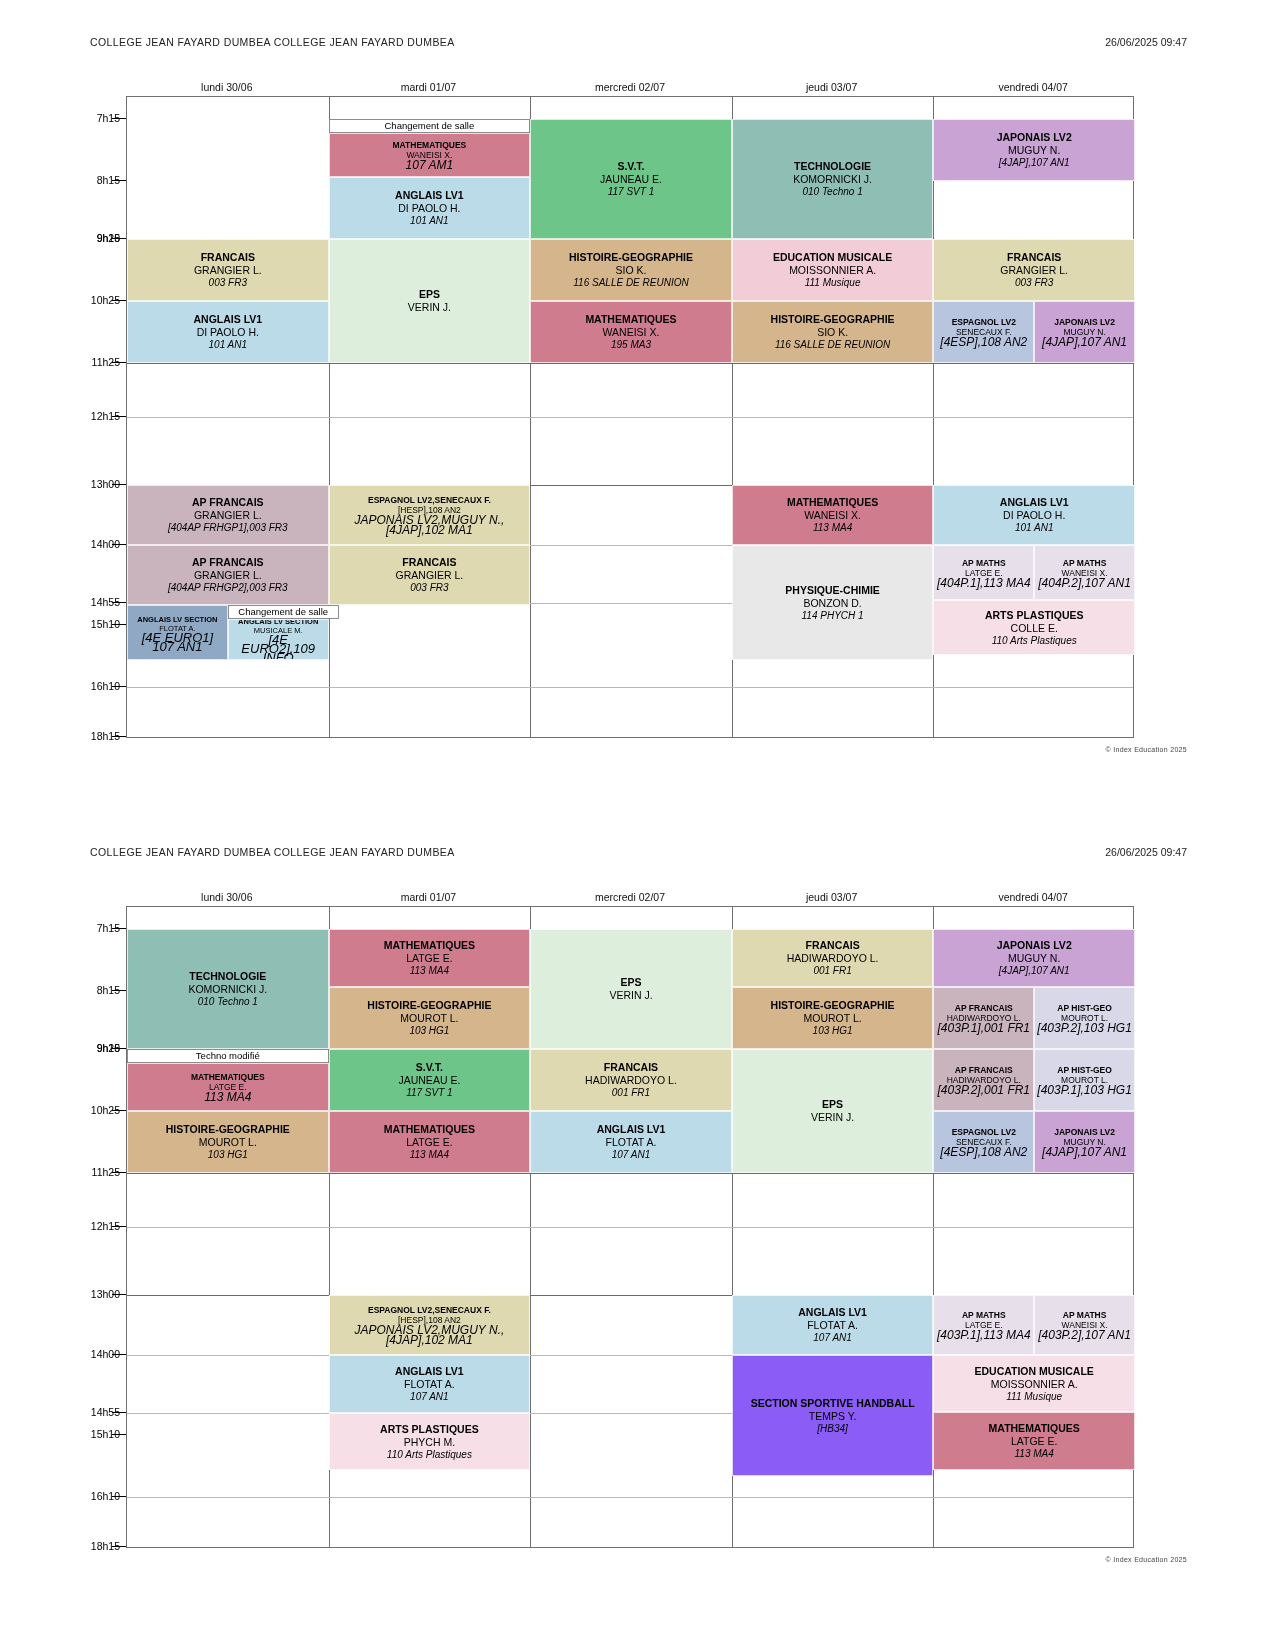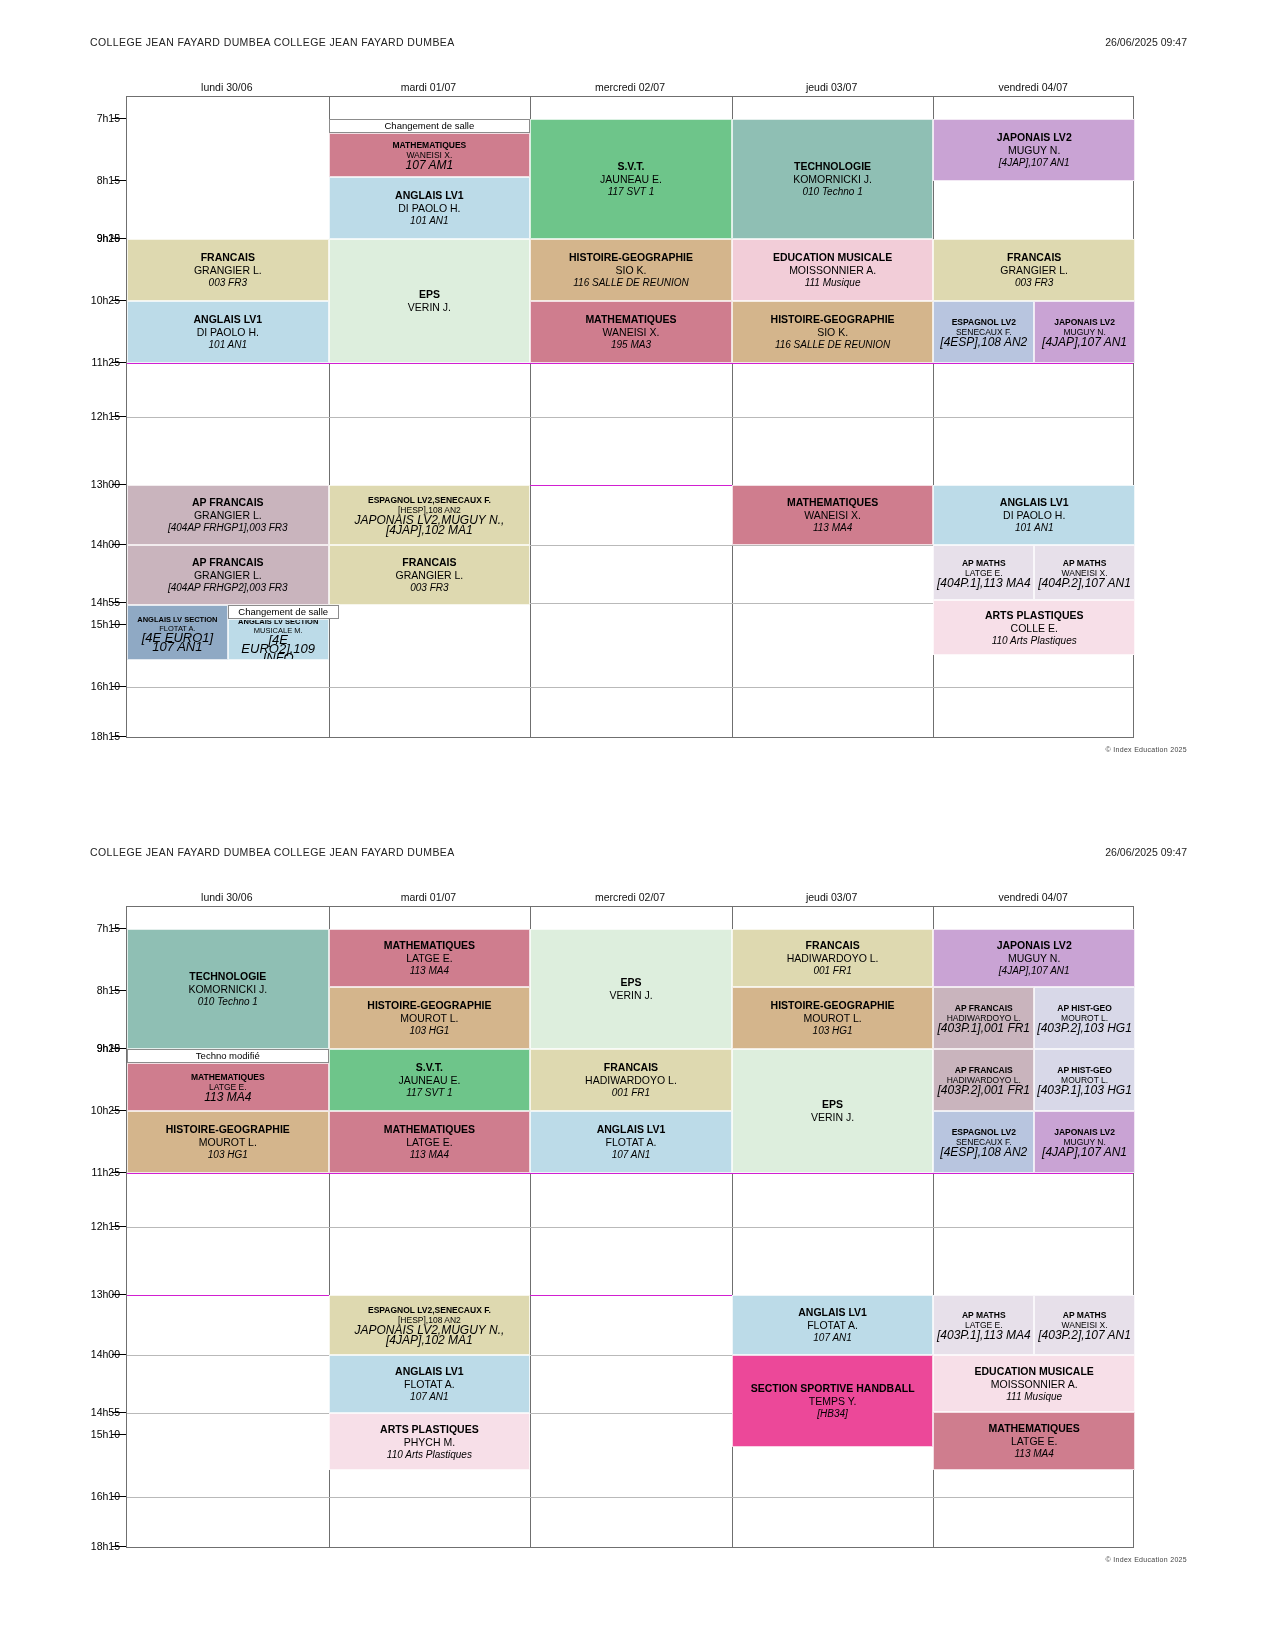--- a/index.html
+++ b/index.html
@@ -233,20 +233,25 @@
           </div>
           <div class="cell" style="left: 0px; width: 201.6px; top: 448px; height: 60px; background: rgb(201, 180, 189);">
             <div class="l1">AP FRANCAIS</div>
             <div class="l2">GRANGIER L.</div>
             <div class="l3">[404AP FRHGP2],003 FR3</div>
           </div>
           <div class="cell" style="left: 201.6px; width: 201.6px; top: 448px; height: 60px; background: rgb(222, 217, 176);">
             <div class="l1">FRANCAIS</div>
             <div class="l2">GRANGIER L.</div>
             <div class="l3">003 FR3</div>
+          </div>
+          <div class="cell" style="left: 604.8px; width: 201.6px; top: 448px; height: 115px; background: rgb(232, 232, 232);">
+            <div class="l1">PHYSIQUE-CHIMIE</div>
+            <div class="l2">BONZON D.</div>
+            <div class="l3">114 PHYCH 1</div>
           </div>
           <div class="cell small" style="left: 806.4px; width: 100.8px; top: 448px; height: 55px; background: rgb(231, 224, 234);">
             <div class="l1">AP MATHS</div>
             <div class="l2">LATGE E.</div>
             <div class="l3">[404P.1],113 MA4</div>
           </div>
           <div class="cell small" style="left: 907.2px; width: 100.8px; top: 448px; height: 55px; background: rgb(231, 224, 234);">
             <div class="l1">AP MATHS</div>
             <div class="l2">WANEISI X.</div>
             <div class="l3">[404P.2],107 AN1</div>
@@ -449,21 +454,21 @@
           <div class="cell small" style="left: 907.2px; width: 100.8px; top: 388px; height: 60px; background: rgb(231, 224, 234);">
             <div class="l1">AP MATHS</div>
             <div class="l2">WANEISI X.</div>
             <div class="l3">[403P.2],107 AN1</div>
           </div>
           <div class="cell" style="left: 201.6px; width: 201.6px; top: 448px; height: 58px; background: rgb(188, 219, 232);">
             <div class="l1">ANGLAIS LV1</div>
             <div class="l2">FLOTAT A.</div>
             <div class="l3">107 AN1</div>
           </div>
-          <div class="cell" style="left: 604.8px; width: 201.6px; top: 448px; height: 92px; background: #ec4899; align-items: center;">
+          <div class="cell" style="left: 604.8px; width: 201.6px; top: 448px; height: 121px; background: #8b5cf6; align-items: center;">
             <div class="l1">SECTION SPORTIVE HANDBALL</div>
             <div class="l2">TEMPS Y.</div>
             <div class="l3">[HB34]</div>
           </div>
           <div class="cell" style="left: 806.4px; width: 201.6px; top: 448px; height: 57px; background: rgb(247, 223, 232);">
             <div class="l1">EDUCATION MUSICALE</div>
             <div class="l2">MOISSONNIER A.</div>
             <div class="l3">111 Musique</div>
           </div>
           <div class="cell" style="left: 201.6px; width: 201.6px; top: 506px; height: 57px; background: rgb(247, 223, 232);">

